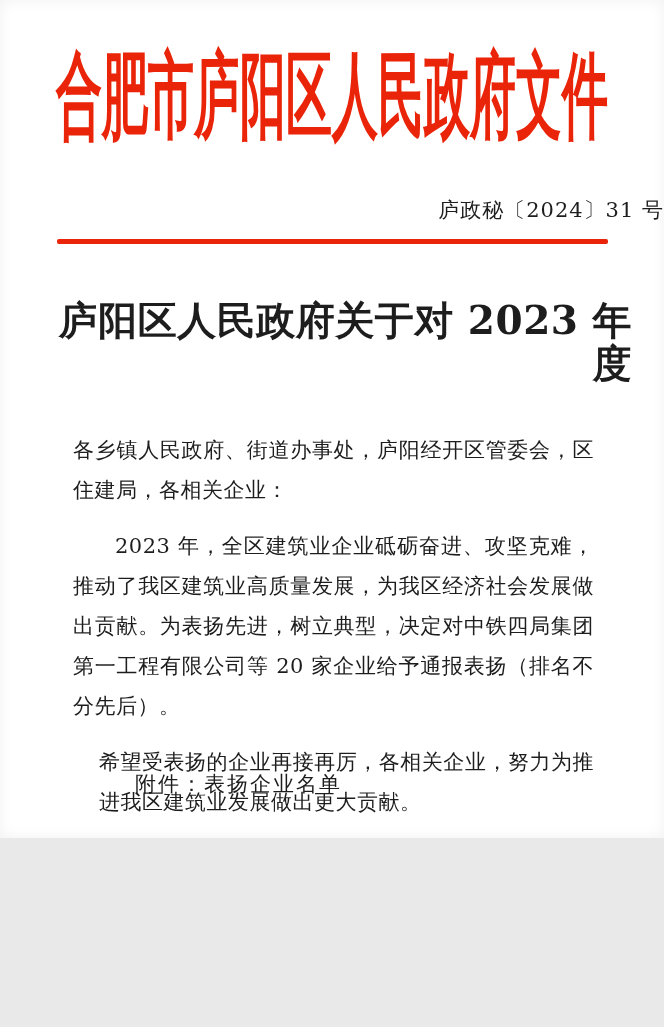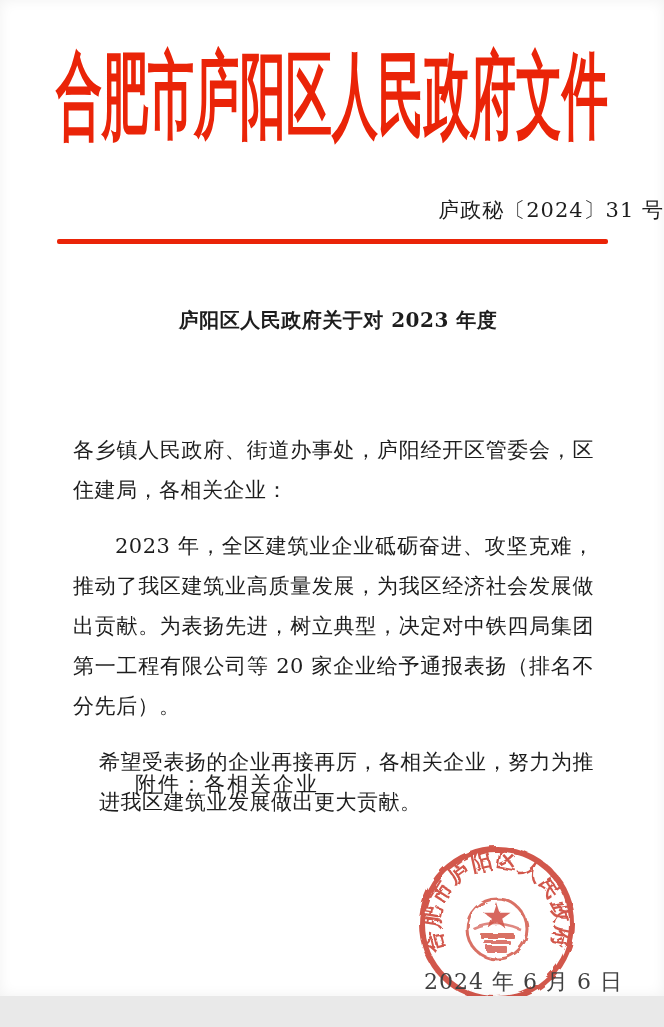--- a/index.html
+++ b/index.html
@@ -3,21 +3,21 @@
 <meta charset="utf-8">
 <style>
   html, body {
     margin: 0;
     padding: 0;
     background: #e9e9e9;
   }
   .page {
     position: relative;
     width: 664px;
-    height: 996px;
+    height: 838px;
     margin: 0 auto;
     background: #ffffff;
     overflow: hidden;
     font-family: "DejaVu Serif", "Liberation Serif", serif;
     color: #1d1d1d;
     text-decoration: underline;
   }
   
   .page::after {
     content: "";
@@ -53,25 +53,25 @@
     position: absolute;
     top: 239px;
     left: 57px;
     width: 551px;
     height: 5px;
     border-radius: 2px;
   }
   .doc-title {
     position: absolute;
     top: 299px;
-    left: 36px;
+    left: 28px;
     width: 604px;
-    text-align: center;
+    text-align: right;
     font-weight: bold;
-    font-size: 20px;
+    font-size: 39px;
     line-height: 43px;
     letter-spacing: 0.5px;
   }
   .body-text {
     position: absolute;
     top: 414px;
     left: 57px;
     width: 553px;
     font-size: 21px;
     line-height: 40px;
@@ -121,21 +121,21 @@
   <div class="doc-title">
     <div>庐阳区人民政府关于对 2023 年度</div>
   </div>
 
   <div class="body-text" style="color: rgb(29, 29, 29);">
     <p>各乡镇人民政府、街道办事处，庐阳经开区管委会，区住建局，各相关企业：</p>
     <p class="p-indent">2023 年，全区建筑业企业砥砺奋进、攻坚克难，推动了我区建筑业高质量发展，为我区经济社会发展做出贡献。为表扬先进，树立典型，决定对中铁四局集团第一工程有限公司等 20 家企业给予通报表扬（排名不分先后）。</p>
     <p class="p-block-indent">希望受表扬的企业再接再厉，各相关企业，努力为推进我区建筑业发展做出更大贡献。</p>
   </div>
 
-  <div class="attachment">附件：各相关企业</div>
+  <div class="attachment">附件：表扬企业名单</div>
 
   <svg class="seal" viewBox="0 0 162 162" xmlns="http://www.w3.org/2000/svg">
     <defs>
       <filter id="stamp-rough" x="-10%" y="-10%" width="120%" height="120%">
         <feTurbulence type="fractalNoise" baseFrequency="0.09" numOctaves="2" seed="7" result="noise"></feTurbulence>
         <feDisplacementMap in="SourceGraphic" in2="noise" scale="4.5"></feDisplacementMap>
       </filter>
       <path id="seal-text-arc" d="M 28.5,107 A 58,58 0 1 1 133.5,107" fill="none"></path>
     </defs>
     <g filter="url(#stamp-rough)" opacity="0.9">

